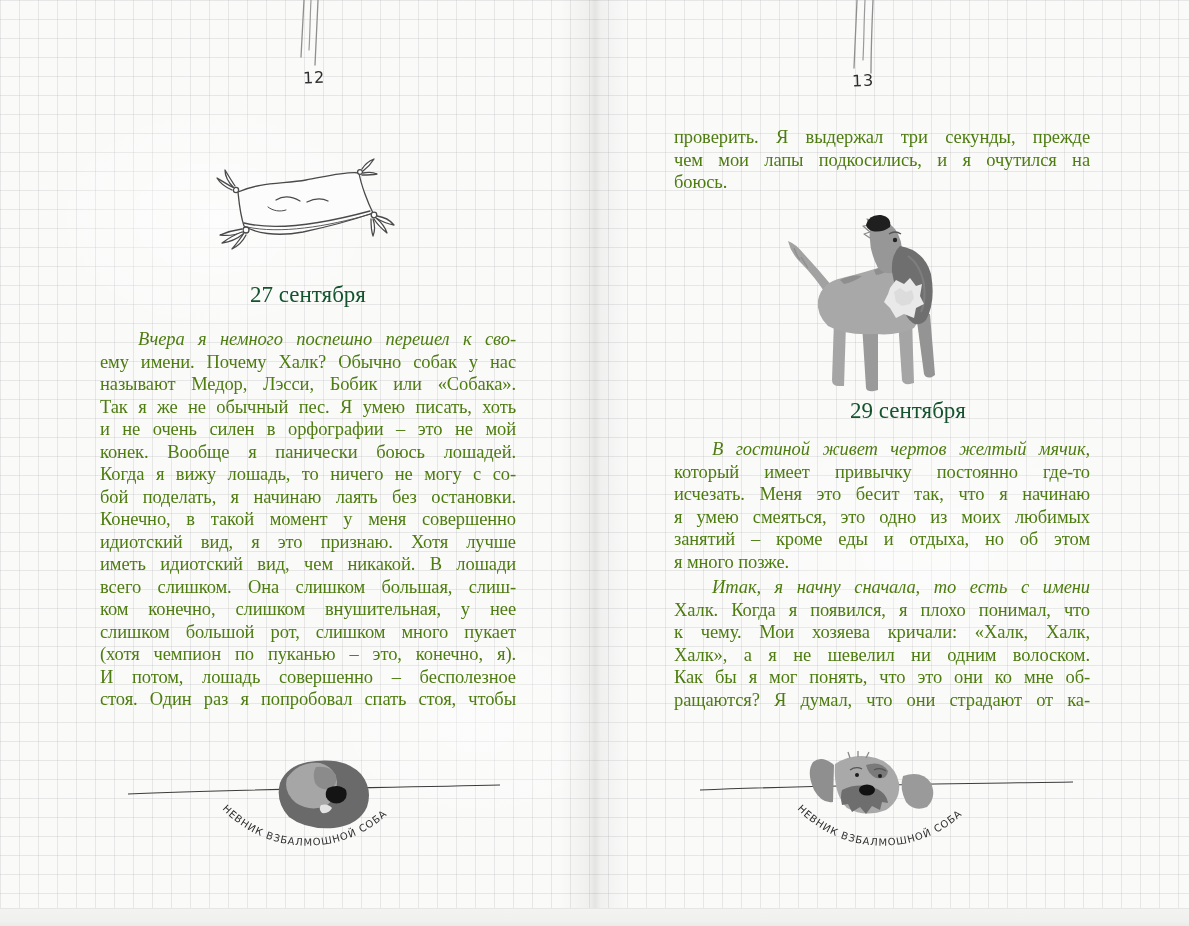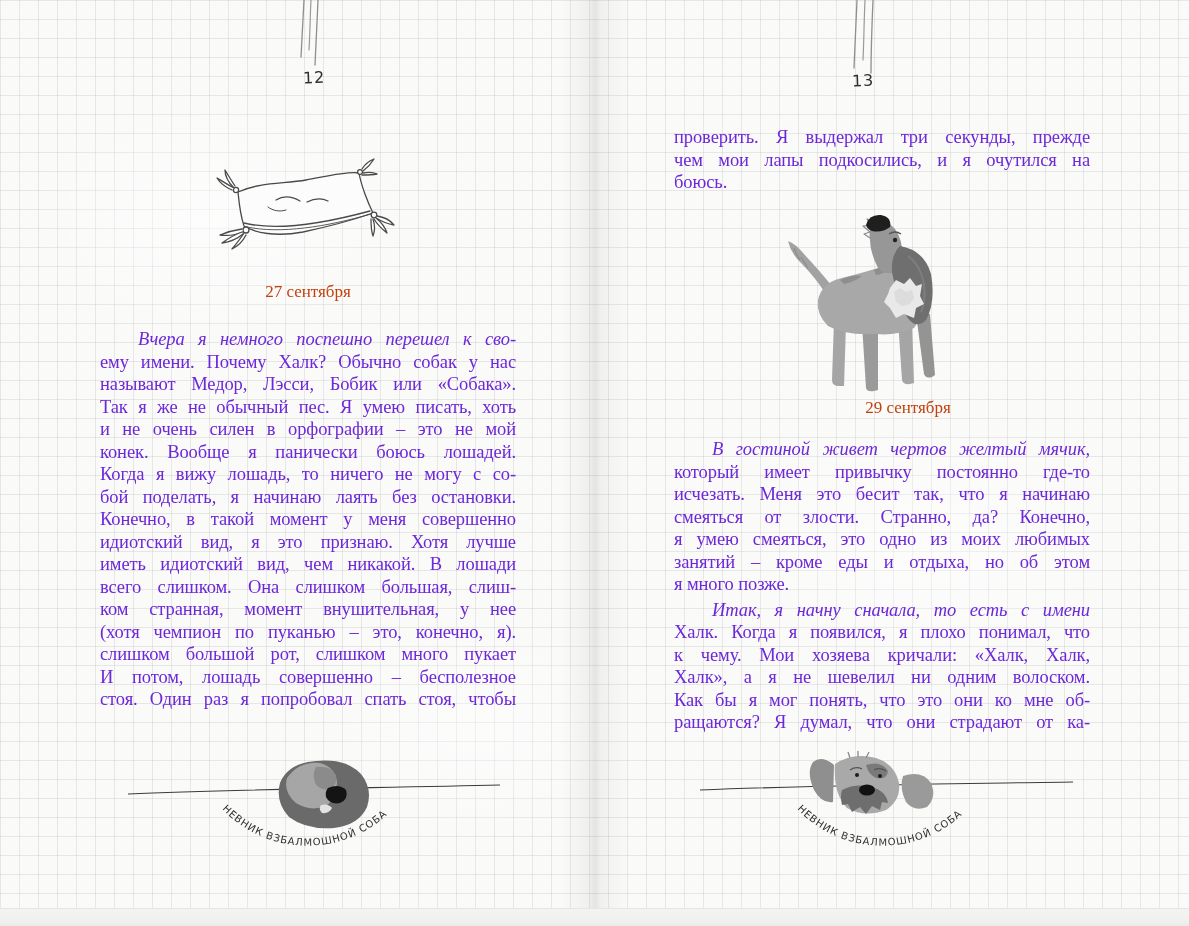--- a/index.html
+++ b/index.html
@@ -41,29 +41,29 @@
   .pagenum{
     position:absolute;
     font-family:"DejaVu Sans", sans-serif;
     font-size:16px;color:#2f2f2f;
     transform:rotate(-2deg);
     letter-spacing:1px;
   }
   .date{
     position:absolute;width:416px;
     text-align:center;
-    font-size:17px;color:#c2410c;
+    font-size:23px;color:#14532d;
   }
   .textcol{
     position:absolute;width:416px;
   }
   .tline{
     font-size:18.5px;
     line-height:22.5px;
-    color:#6d28d9;
+    color:#4d7c0f;
     text-align:justify;
     text-align-last:justify;
     letter-spacing:-0.1px;
   }
   .tline.endline{ text-align-last:left; }
   .tline.indent{ text-indent:38px;font-style:italic; }
   .tline.pgap{ margin-top:3px; }
   svg{ position:absolute; overflow:visible; }
   .stamp-arc-text{
     font-family:"DejaVu Sans", sans-serif;
@@ -124,23 +124,23 @@
       <div class="tline">называют Медор, Лэсси, Бобик или «Собака».</div>
       <div class="tline">Так я же не обычный пес. Я умею писать, хоть</div>
       <div class="tline">и не очень силен в орфографии – это не мой</div>
       <div class="tline">конек. Вообще я панически боюсь лошадей.</div>
       <div class="tline">Когда я вижу лошадь, то ничего не могу с со-</div>
       <div class="tline">бой поделать, я начинаю лаять без остановки.</div>
       <div class="tline">Конечно, в такой момент у меня совершенно</div>
       <div class="tline">идиотский вид, я это признаю. Хотя лучше</div>
       <div class="tline">иметь идиотский вид, чем никакой. В лошади</div>
       <div class="tline">всего слишком. Она слишком большая, слиш-</div>
-      <div class="tline">ком странная, момент внушительная, у нее</div>
+      <div class="tline">ком конечно, слишком внушительная, у нее</div>
+      <div class="tline">слишком большой рот, слишком много пукает</div>
       <div class="tline">(хотя чемпион по пуканью – это, конечно, я).</div>
-      <div class="tline">слишком большой рот, слишком много пукает</div>
       <div class="tline">И потом, лошадь совершенно – бесполезное</div>
       <div class="tline">стоя. Один раз я попробовал спать стоя, чтобы</div>
     </div>
 
   <svg style="left:120px;top:755px;" width="400" height="108" viewBox="0 0 400 108">
     <path d="M8,39 C120,34 260,33 380,30" fill="none" stroke="#3c3c3c" stroke-width="1.1"></path>
 
     <g>
       <path d="M160,28 Q168,8 196,6 Q226,3 241,19 Q253,34 247,52 Q239,70 214,73 Q186,75 169,62 Q155,47 160,28 Z" fill="#6a6a6a"></path>
       <path d="M167,23 Q179,6 200,8 Q215,12 217,27 Q217,43 206,51 Q190,57 176,48 Q163,37 167,23 Z" fill="#a6a6a6"></path>
@@ -198,21 +198,20 @@
     <path d="M112,76 L118,68 L126,72 L132,66 L138,74 L144,72 L142,84 L146,92 L138,96 L136,106 L126,102 L118,106 L112,96 L106,90 L110,82 Z" fill="#e9e9e9"></path>
     <path d="M116,80 L122,76 L128,80 L134,78 L136,86 L132,92 L124,94 L118,90 Z" fill="#dcdcdc"></path>
   </svg>
 
   <div class="date" style="left:700px;top:398px;">29 сентября</div>
 
   <div class="textcol" style="left:674px;top:438px;">
       <div class="tline indent">В гостиной живет чертов желтый мячик,</div>
       <div class="tline">который имеет привычку постоянно где-то</div>
       <div class="tline">исчезать. Меня это бесит так, что я начинаю</div>
-      <div class="tline">смеяться от злости. Странно, да? Конечно,</div>
       <div class="tline">я умею смеяться, это одно из моих любимых</div>
       <div class="tline">занятий – кроме еды и отдыха, но об этом</div>
       <div class="tline endline">я много позже.</div>
       <div class="tline indent pgap">Итак, я начну сначала, то есть с имени</div>
       <div class="tline">Халк. Когда я появился, я плохо понимал, что</div>
       <div class="tline">к чему. Мои хозяева кричали: «Халк, Халк,</div>
       <div class="tline">Халк», а я не шевелил ни одним волоском.</div>
       <div class="tline">Как бы я мог понять, что это они ко мне об-</div>
       <div class="tline">ращаются? Я думал, что они страдают от ка-</div>
     </div>

